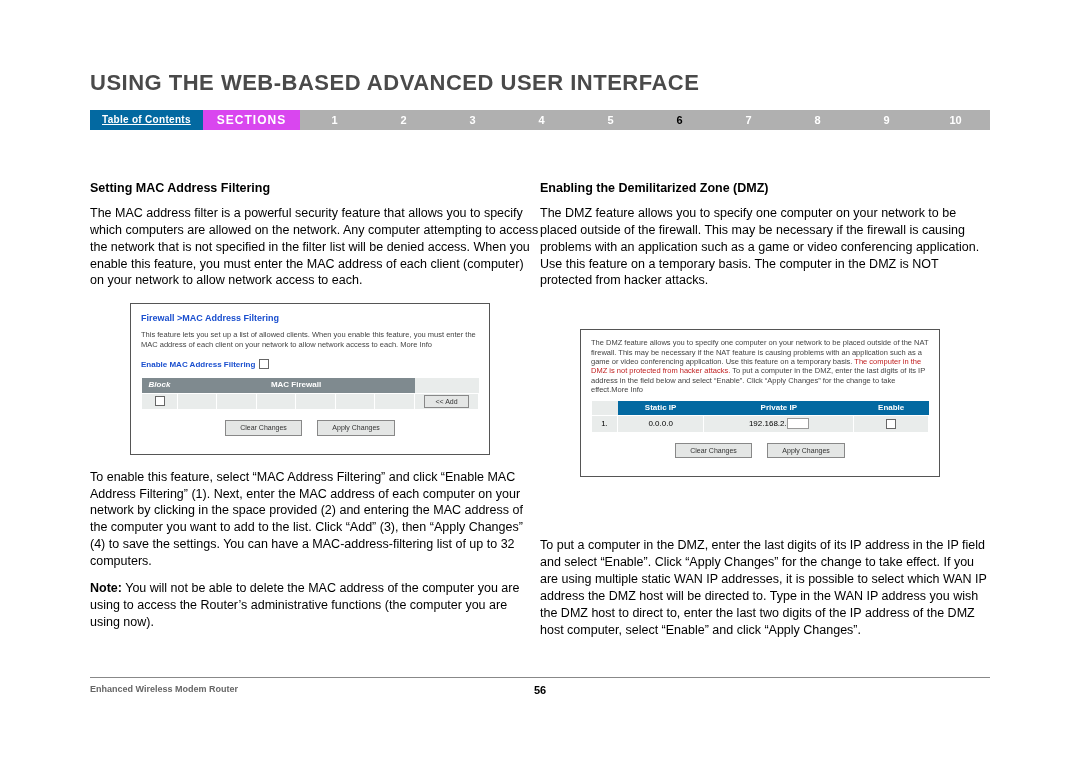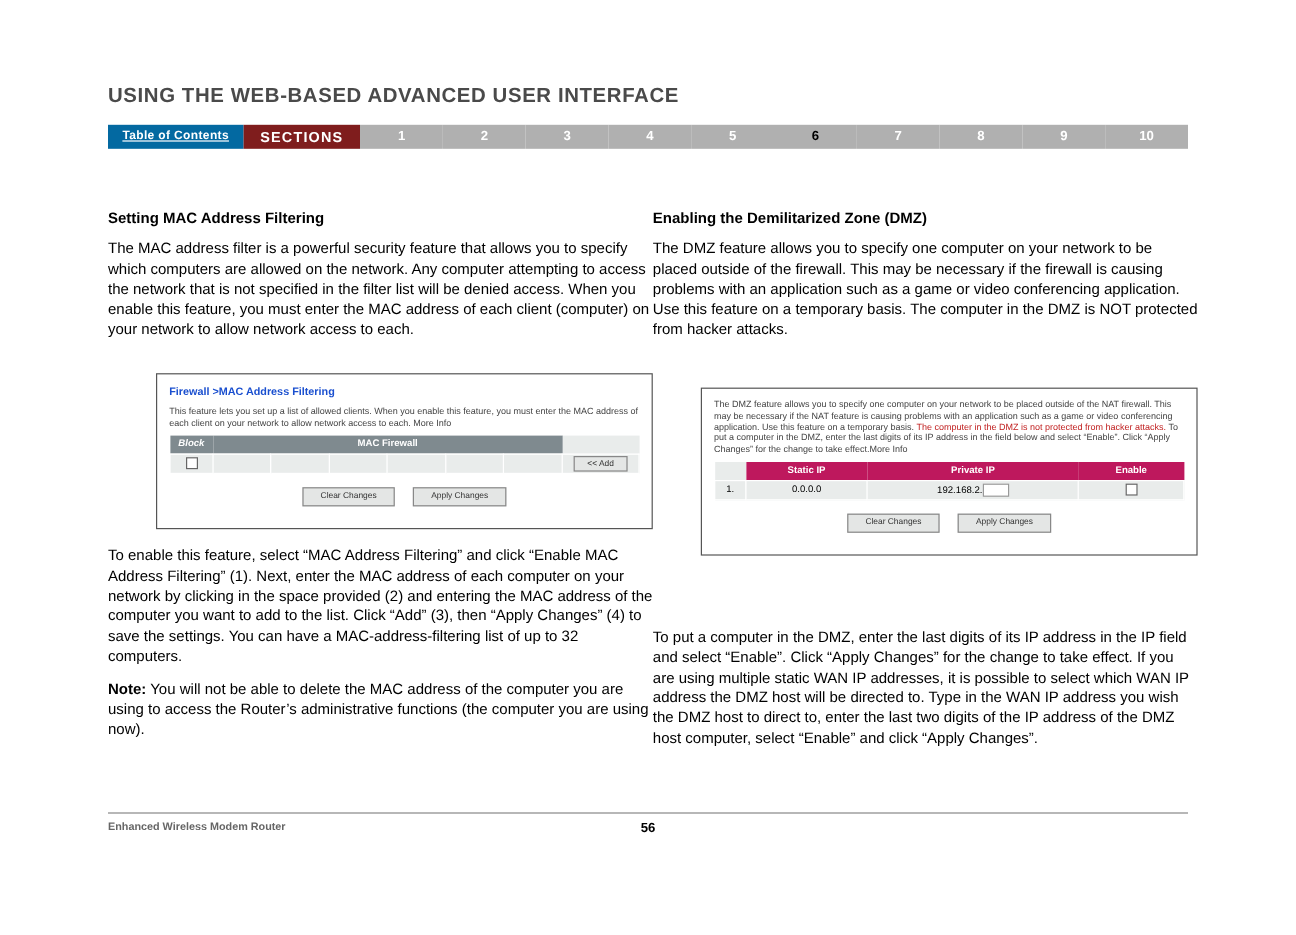--- a/index.html
+++ b/index.html
@@ -9,21 +9,21 @@
     background: #fff;
     color: #000;
     width: 1080px;
     height: 779px;
     box-sizing: border-box;
   }
   .page {
     padding: 70px 90px 0 90px;
   }
   .title {
-    font-size: 17px;
+    font-size: 22px;
     font-weight: bold;
     letter-spacing: 0.5px;
     color: #4a4a4a;
     margin-bottom: 14px;
   }
   .navbar {
     display: flex;
     align-items: stretch;
     font-size: 11px;
     height: 20px;
@@ -32,21 +32,21 @@
   .nav-toc {
     background: #0369a1;
     color: #fff;
     padding: 0 12px;
     font-weight: bold;
     font-size: 10px;
     letter-spacing: 0.3px;
     text-decoration: underline;
   }
   .nav-sections {
-    background: #7f1d1d;
+    background: #d946ef;
     color: #fff;
     padding: 0 14px;
     font-weight: bold;
     font-size: 12px;
     letter-spacing: 1px;
   }
   .nav-num {
     background: #b0b0b0;
     color: #fff;
     flex: 1;
@@ -69,22 +69,22 @@
   .col h3 {
     font-size: 12.5px;
     font-weight: bold;
     margin: 0 0 8px 0;
   }
   .col p {
     margin: 0 0 10px 0;
   }
   .panel {
     border: 1px solid #555;
-    margin: 28px 0 14px 40px;
-    width: 414px;
+    margin: 14px 0 14px 40px;
+    width: 360px;
     padding: 8px 10px 18px 10px;
     box-sizing: border-box;
   }
   .panel-title {
     color: #1a4fcf;
     font-size: 9px;
     font-weight: bold;
     margin-bottom: 6px;
   }
   .panel-desc {
@@ -131,21 +131,21 @@
     text-align: center;
     margin-top: 8px;
   }
   .btn-row .mini-btn { margin: 0 6px; padding: 2px 14px; }
   .dmz-table {
     width: 100%;
     border-collapse: collapse;
     font-size: 8px;
   }
   .dmz-table th {
-    background: #be185d;
+    background: #0369a1;
     color: #fff;
     font-weight: bold;
     padding: 2px 4px;
     text-align: center;
   }
   .dmz-table td {
     background: #e9eceb;
     padding: 2px 4px;
     text-align: center;
     border: 1px solid #fff;
@@ -193,20 +193,24 @@
 
   <div class="columns">
 
     <div class="col">
       <h3>Setting MAC Address Filtering</h3>
       <p>The MAC address filter is a powerful security feature that allows you to specify which computers are allowed on the network. Any computer attempting to access the network that is not specified in the filter list will be denied access. When you enable this feature, you must enter the MAC address of each client (computer) on your network to allow network access to each.</p>
 
       <div class="panel">
         <div class="panel-title">Firewall &gt;MAC Address Filtering</div>
         <div class="panel-desc">This feature lets you set up a list of allowed clients. When you enable this feature, you must enter the MAC address of each client on your network to allow network access to each. More Info</div>
+        <div style="margin-bottom:6px;">
+          <span class="lbl-inline">Enable MAC Address Filtering</span>
+          <span class="cb"></span>
+        </div>
         <table class="mac-table">
           <tbody>
               <tr>
             <th class="cb-cell">Block</th>
             <th colspan="6">MAC Firewall</th>
             <th style="width:56px;background:#e9eceb;"></th>
           </tr>
           <tr>
             <td class="cb-cell"><span class="cb"></span></td>
             <td></td>

